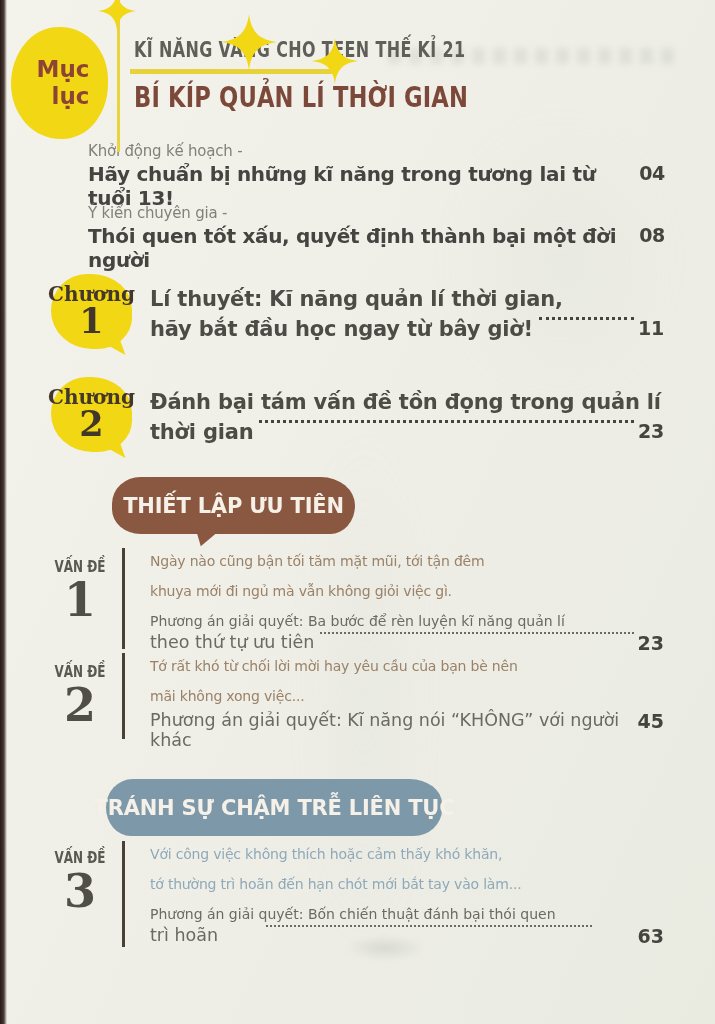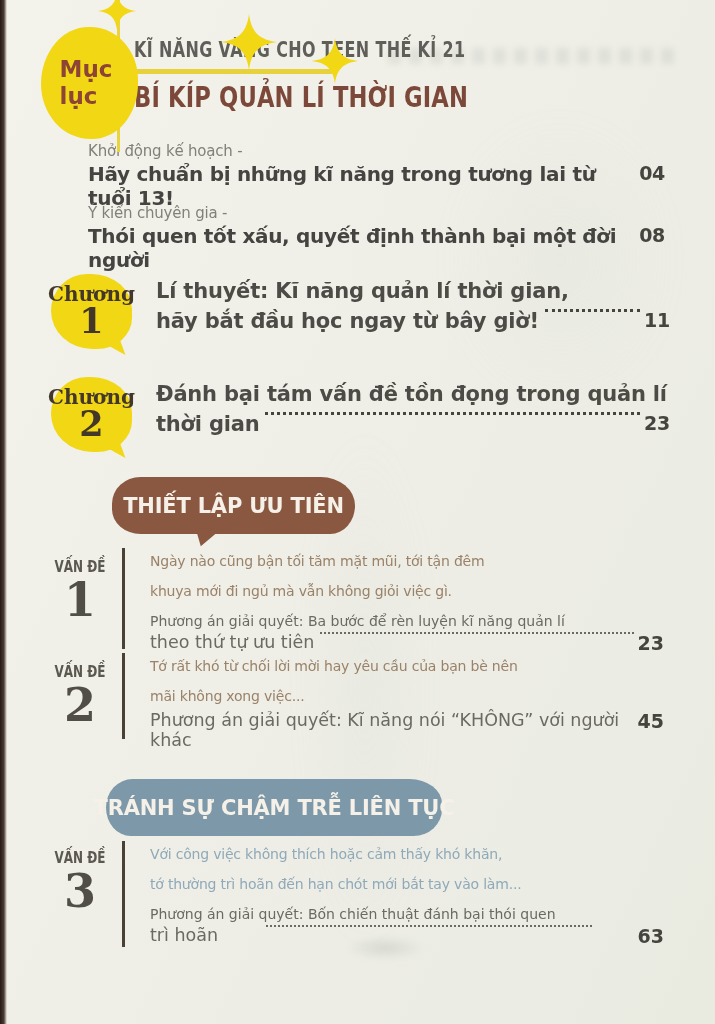--- a/index.html
+++ b/index.html
@@ -23,23 +23,23 @@
   }
   .ghost-blob1 { left:440px; top:110px; width:240px; height:300px; opacity:.14; filter:blur(14px);
     background:radial-gradient(ellipse at center,#ccd4cb 0%,rgba(204,212,203,0) 70%); }
   .ghost-column { left:300px; top:430px; width:130px; height:520px; opacity:.12; filter:blur(14px);
     background:radial-gradient(ellipse at center,#c7d1c9 0%,rgba(199,209,201,0) 72%); }
   .ghost-foot { left:345px; top:935px; width:80px; height:26px; opacity:.25; filter:blur(2px);
     background:radial-gradient(ellipse at center,#9aa49c 0%,rgba(154,164,156,0) 70%); }
   
   .v-ray { position:absolute; left:117px; top:0; width:3px; height:152px; background:#e9d33e; z-index:1; }
   .muc-luc {
-    position:absolute; left:41px; top:27px; width:97px; height:112px;
+    position:absolute; left:11px; top:27px; width:97px; height:112px;
     background:#f2d714; border-radius:50% 50% 48% 52% / 52% 48% 50% 50%;
-    display:flex; align-items:center; justify-content:center; text-align:left;
+    display:flex; align-items:center; justify-content:center; text-align:right;
     z-index:2;
   }
   .muc-luc .txt { width:60px; color:#8d4434; font-weight:bold; font-size:23px; line-height:27px; }
   .sparkle { position:absolute; z-index:1; }
   .series-title {
     position:absolute; left:134px; top:38px; white-space:nowrap;
     font-size:21px; font-weight:bold; color:#5f5e58;
     transform:scaleX(.76); transform-origin:left center; letter-spacing:.5px;
   }
   .title-rule { position:absolute; left:130px; top:69px; width:202px; height:5px; background:#e8d23c; }
@@ -61,21 +61,21 @@
     position:absolute; left:51px; width:81px; height:75px; background:#f2d714;
     border-radius:47% 53% 46% 54% / 52% 50% 44% 54%;
     display:flex; flex-direction:column; align-items:center; justify-content:center;
   }
   .ch-badge::after {
     content:""; position:absolute; bottom:-9px; right:9px; width:0; height:0;
     border-left:15px solid transparent; border-top:17px solid #f2d714; transform:rotate(-20deg);
   }
   .ch-label { font-family:"DejaVu Serif", serif; font-weight:bold; font-size:20px; color:#43372a; line-height:18px; }
   .ch-num   { font-family:"DejaVu Serif", serif; font-weight:bold; font-size:35px; color:#43372a; line-height:36px; }
-  .ch-line  { position:absolute; left:156px; width:514px; font-size:21px; font-weight:bold; color:#4c4b46; letter-spacing:-.2px; }
+  .ch-line  { position:absolute; left:150px; width:514px; font-size:21px; font-weight:bold; color:#4c4b46; letter-spacing:-.2px;margin-top:8px; }
   
   .sec-badge {
     position:absolute; display:flex; align-items:center; justify-content:center;
     color:#f5f1e8; font-weight:bold; font-size:21px; letter-spacing:-.2px; white-space:nowrap;
   }
   .sec-badge.brown { left:112px; top:477px; width:243px; height:57px; background:#8a5741;
     border-radius:30px 36px 26px 30px / 28px 30px 30px 26px; }
   .sec-badge.brown::after {
     content:""; position:absolute; bottom:-13px; left:82px; width:0; height:0;
     border-left:8px solid transparent; border-right:16px solid transparent; border-top:18px solid #8a5741;

